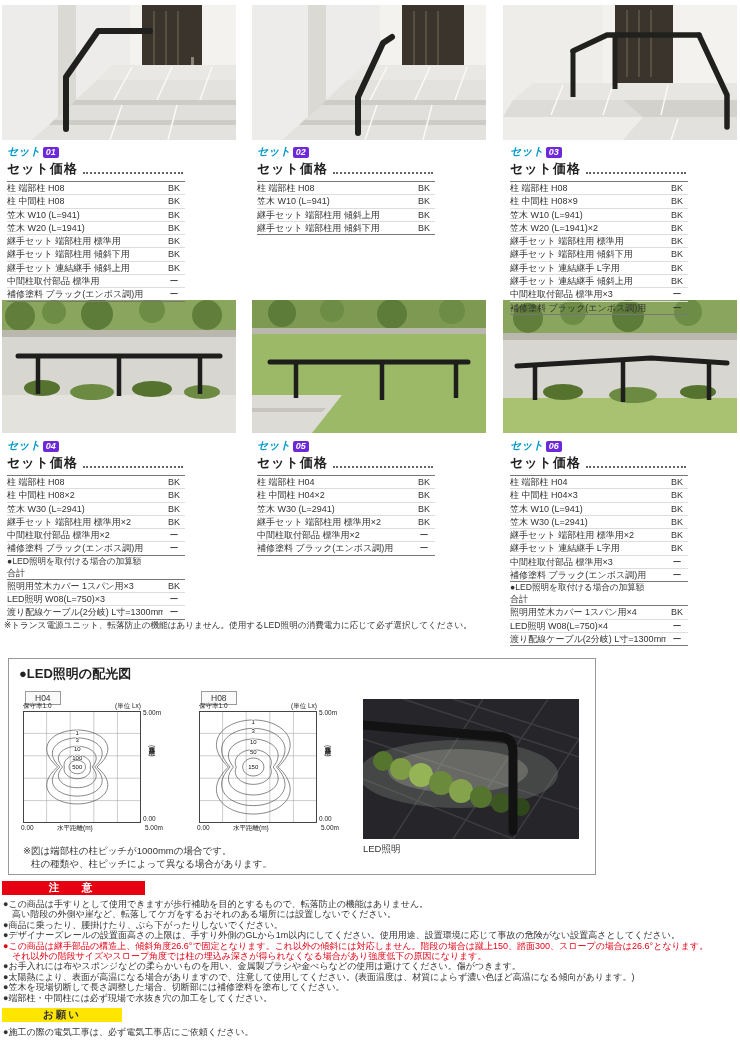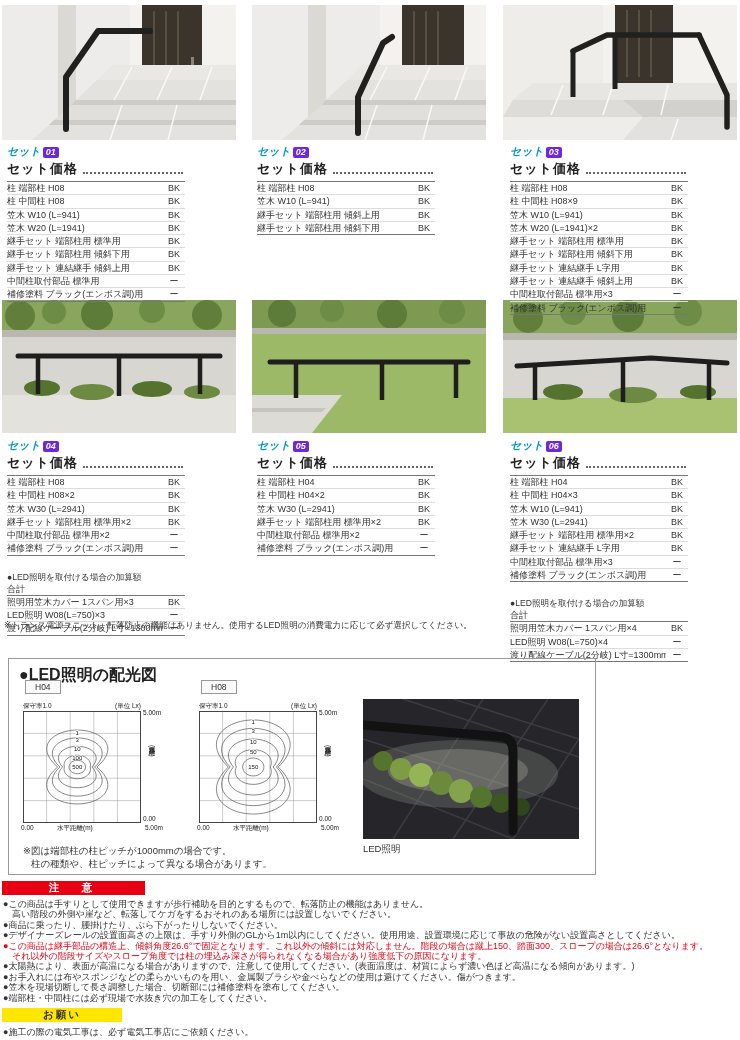--- a/index.html
+++ b/index.html
@@ -17,36 +17,36 @@
   .price-title{display:flex;align-items:flex-end;font-size:13px;font-weight:bold;color:#222;
                height:17px;margin-top:2px;letter-spacing:1px;}
   .price-title .leader{flex:1;border-bottom:2px dotted #666;margin:0 2px 4px 5px;height:0;}
   .price-table{margin-top:3px;border-top:1.5px solid #777;border-bottom:1.5px solid #777;}
   .prow{display:flex;justify-content:space-between;font-size:9px;line-height:12.3px;height:12.3px;
         border-bottom:1px solid #ddd;white-space:nowrap;}
   .prow:last-child{border-bottom:none;}
   .pname{overflow:hidden;}
   .pval{width:22px;text-align:center;flex:none;}
 
-  .addon{margin-top:16px;}
+  .addon{margin-top:0;}
   .addon-title{font-size:8.6px;line-height:11px;white-space:nowrap;}
   .addon-sub{font-size:9px;line-height:12px;border-bottom:1.5px solid #777;}
   .addon .price-table{margin-top:0;border-top:none;}
 
   .note-line{position:absolute;left:4px;top:620px;font-size:8.6px;color:#333;white-space:nowrap;}
 
   .color-note{position:absolute;left:2px;top:633px;width:734px;height:18px;border:1px solid #444;
               display:flex;align-items:center;font-size:10.5px;}
   .cn-label{font-weight:bold;margin-left:6px;}
   .cn-value{position:absolute;left:228px;}
 
   
   .led-box{position:absolute;left:8px;top:658px;width:586px;height:215px;border:1px solid #999;}
-  .led-title{position:absolute;left:10px;top:6px;font-size:16px;font-weight:bold;color:#222;}
-  .chart-tag{position:absolute;top:21px;border:1px solid #999;background:#fafafa;font-size:8.5px;
+  .led-title{position:absolute;left:10px;top:6px;font-size:13px;font-weight:bold;color:#222;}
+  .chart-tag{position:absolute;top:32px;border:1px solid #999;background:#fafafa;font-size:8.5px;
              line-height:12px;padding:0 9px;color:#333;}
   .chart-wrap{position:absolute;top:52px;width:118px;height:112px;}
   .chart-wrap svg{position:absolute;left:0;top:0;width:118px;height:112px;}
   .clbl{position:absolute;font-size:6.5px;color:#222;white-space:nowrap;}
   .clbl.maint{left:0;top:-9px;}
   .clbl.unit{right:0;top:-9px;}
   .clbl.ytop{left:120px;top:-2px;}
   .clbl.ybot{left:120px;top:104px;}
   .clbl.ylab{left:124px;top:30px;writing-mode:vertical-rl;letter-spacing:1px;}
   .clbl.x0{left:-2px;top:113px;}
@@ -567,22 +567,22 @@
 
   <div class="sec-bar caution-bar">注　意</div>
   <div class="bullets caution-list">
 
   <div class="cline"><span>●この商品は手すりとして使用できますが歩行補助を目的とするもので、転落防止の機能はありません。</span></div>
       <div class="cline indent"><span>高い階段の外側や崖など、転落してケガをするおそれのある場所には設置しないでください。</span></div>
       <div class="cline"><span>●商品に乗ったり、腰掛けたり、ぶら下がったりしないでください。</span></div>
       <div class="cline"><span>●デザイナーズレールの設置面高さの上限は、手すり外側のGLから1m以内にしてください。使用用途、設置環境に応じて事故の危険がない設置高さとしてください。</span></div>
       <div class="cline red"><span>●この商品は継手部品の構造上、傾斜角度26.6°で固定となります。これ以外の傾斜には対応しません。階段の場合は蹴上150、踏面300、スロープの場合は26.6°となります。</span></div>
       <div class="cline red indent"><span>それ以外の階段サイズやスロープ角度では柱の埋込み深さが得られなくなる場合があり強度低下の原因になります。</span></div>
+      <div class="cline"><span>●お手入れには布やスポンジなどの柔らかいものを用い、金属製ブラシや金べらなどの使用は避けてください。傷がつきます。</span></div>
       <div class="cline"><span>●太陽熱により、表面が高温になる場合がありますので、注意して使用してください。(表面温度は、材質によらず濃い色ほど高温になる傾向があります。)</span></div>
-      <div class="cline"><span>●お手入れには布やスポンジなどの柔らかいものを用い、金属製ブラシや金べらなどの使用は避けてください。傷がつきます。</span></div>
       <div class="cline"><span>●笠木を現場切断して長さ調整した場合、切断部には補修塗料を塗布してください。</span></div>
       <div class="cline"><span>●端部柱・中間柱には必ず現場で水抜き穴の加工をしてください。</span></div>
     </div>
 
   <div class="sec-bar request-bar">お願い</div>
   <div class="bullets request-list">
 
   <div class="cline"><span>●施工の際の電気工事は、必ず電気工事店にご依頼ください。</span></div>
     </div>
 

